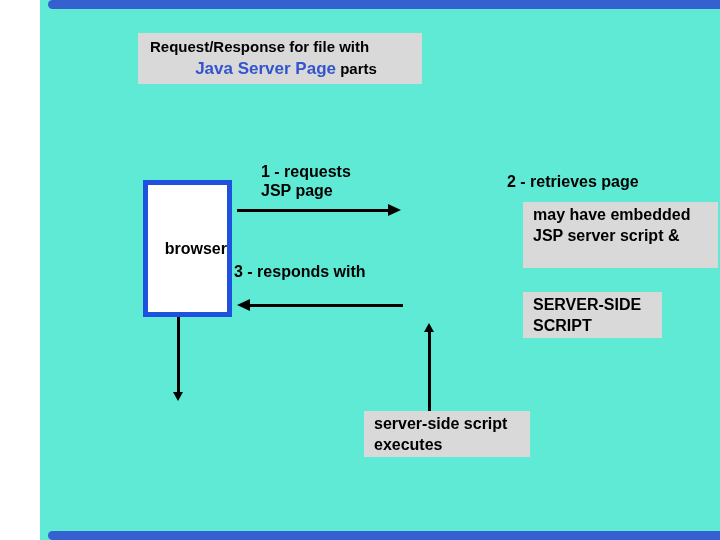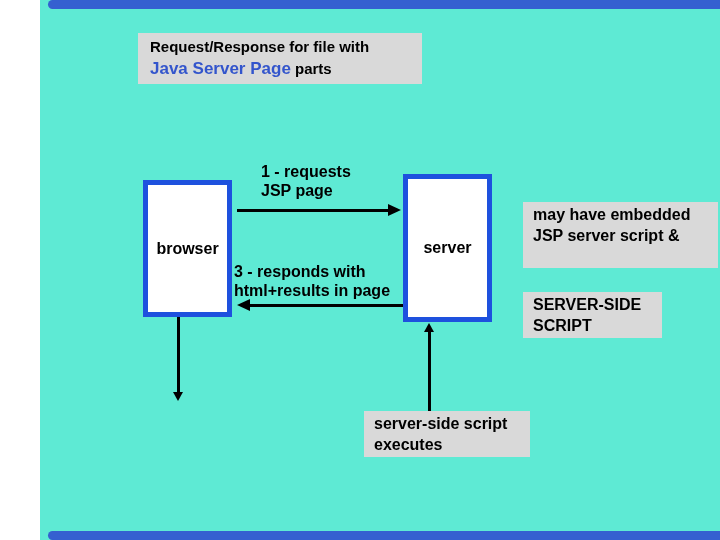--- a/index.html
+++ b/index.html
@@ -14,29 +14,29 @@
   
   .accent-bar{position:absolute;left:8px;width:704px;height:9px;
     background:var(--bar-blue,#3560d0);border-radius:5px;}
   #top-bar{top:0px;}
   #bottom-bar{top:531px;}
 
   
   #title-box{position:absolute;left:98px;top:33px;width:284px;height:51px;
     background:var(--gray,#d9d9d9);padding:4px 0 0 12px;box-sizing:border-box;}
   .title-l1{font-size:15px;line-height:20px;white-space:nowrap;}
-  .title-l2{font-size:17px;line-height:24px;white-space:nowrap;}
+  .title-l2{font-size:17px;line-height:24px;white-space:nowrap;text-align:center;}
   .title-hl{color:var(--title-blue,#3355cc);}
   .title-suffix{font-size:15px;color:#000;}
 
   
   .node{position:absolute;background:#fff;border:5px solid var(--accent-blue,#1e51de);
     box-sizing:border-box;display:flex;align-items:center;justify-content:center;
     font-size:16px;}
-  #browser-node{left:103px;top:180px;width:89px;height:137px;}
+  #browser-node{left:103px;top:180px;width:89px;height:137px;justify-content:flex-end;}
   #server-node{left:363px;top:174px;width:89px;height:148px;}
 
   
   .lbl{position:absolute;font-size:16px;line-height:19px;white-space:nowrap;}
   #step1-label{left:221px;top:162px;}
   #step2-label{left:467px;top:172px;}
   #step3-label{left:194px;top:262px;width:180px;}
 
   
   .note{position:absolute;background:var(--gray,#d9d9d9);font-size:16px;
@@ -71,31 +71,28 @@
     <div class="title-l2"><span class="title-hl">Java Server Page</span><span class="title-suffix"> parts</span></div>
   </div>
 
   <div id="step1-label" class="lbl">
     <div>1 - requests</div>
     <div>JSP page</div>
   </div>
   <div class="hline" style="left:197px;top:209px;width:152px;"></div>
   <div class="tri tri-right" style="left:348px;top:204px;"></div>
 
+  <div id="step2-label" class="lbl">2 - retrieves page</div>
 
   <div id="browser-node" class="node">
     <span>browser</span>
   </div>
-  <div id="server-node" class="node">
-    <span>server</span>
-  </div>
 
   <div id="step3-label" class="lbl">
     <div>3 - responds with</div>
-    <div>html+results in page</div>
   </div>
   <div class="hline" style="left:209px;top:304px;width:154px;"></div>
   <div class="tri tri-left" style="left:197px;top:299px;"></div>
 
   <div class="vline" style="left:137px;top:317px;height:76px;"></div>
   <div class="tri tri-down" style="left:133px;top:392px;"></div>
 
   <div class="vline" style="left:388px;top:331px;height:81px;"></div>
   <div class="tri tri-up" style="left:384px;top:323px;"></div>
 

